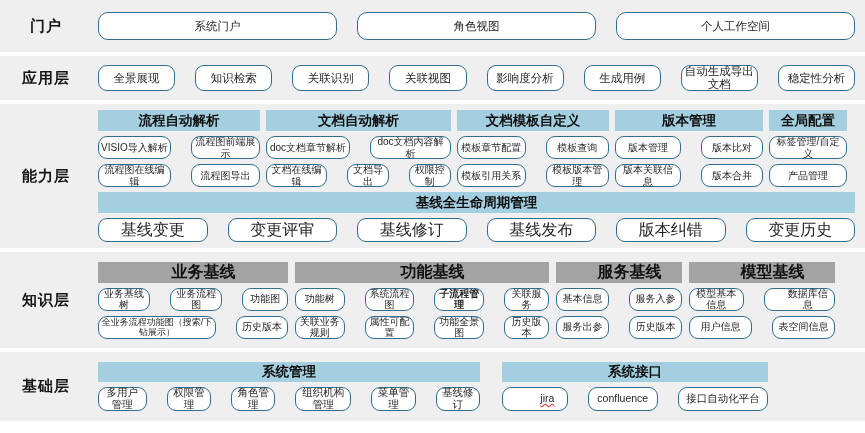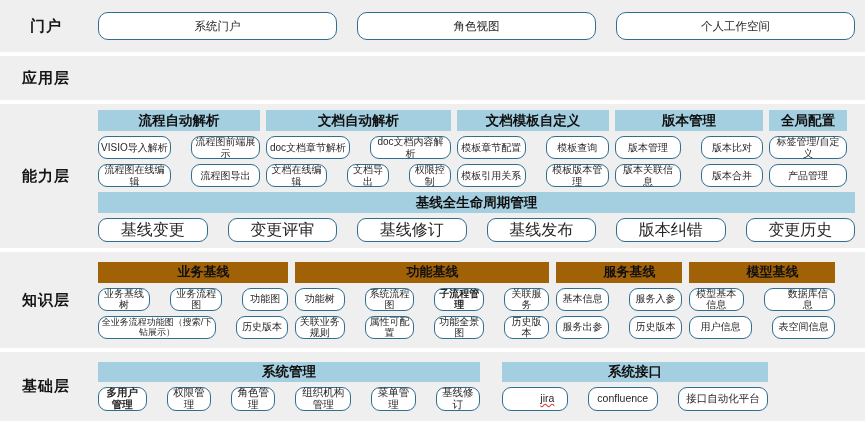--- a/index.html
+++ b/index.html
@@ -95,21 +95,21 @@
     background: #a4cfe0;
     color: #101010;
     font-weight: bold;
     font-size: 13.5px;
     height: 21px;
     display: flex;
     align-items: center;
     justify-content: center;
     box-sizing: border-box;
   }
-  .ghead.muted { background: #a16207; font-size: 13px; padding-left: 21px; }
+  .ghead.muted { background: #a3a3a3; font-size: 16px; padding-left: 21px; }
   .ghead.wide  { background: #a4cfe0; }
 
   
   .cap-groups {
     display: flex;
     gap: 6px;
     padding-left: 6px;
   }
   .cap-group { display: flex; flex-direction: column; }
   .cap-group .ghead { margin-bottom: 5px; }
@@ -174,20 +174,32 @@
       <div class="row portal-row">
         <div class="pill">系统门户</div>
         <div class="pill">角色视图</div>
         <div class="pill">个人工作空间</div>
       </div>
     </div>
   </div>
 
   <div class="layer" style="height:44px;">
     <div class="layer-label">应用层</div>
+    <div class="layer-body">
+      <div class="row app-row">
+        <div class="pill">全景展现</div>
+        <div class="pill">知识检索</div>
+        <div class="pill">关联识别</div>
+        <div class="pill">关联视图</div>
+        <div class="pill">影响度分析</div>
+        <div class="pill">生成用例</div>
+        <div class="pill">自动生成导出文档</div>
+        <div class="pill">稳定性分析</div>
+      </div>
+    </div>
   </div>
 
   <div class="layer" style="height:144px;">
     <div class="layer-label">能力层</div>
     <div class="layer-body">
 
       <div class="cap-groups">
 
         <div class="cap-group" style="width:162px;">
           <div class="ghead">流程自动解析</div>
@@ -328,21 +340,21 @@
   </div>
 
   <div class="layer" style="height:69px;">
     <div class="layer-label">基础层</div>
     <div class="layer-body">
       <div class="base-groups">
 
         <div class="base-group" style="width:382px;">
           <div class="ghead">系统管理</div>
           <div class="row">
-            <div class="pill" style="width:63px;font-weight:bold;">多用户管理</div>
+            <div class="pill" style="width:63px;">多用户管理</div>
             <div class="pill" style="width:57px;">权限管理</div>
             <div class="pill" style="width:57px;">角色管理</div>
             <div class="pill" style="width:73px;">组织机构管理</div>
             <div class="pill" style="width:57px;">菜单管理</div>
             <div class="pill" style="width:57px;">基线修订</div>
           </div>
         </div>
 
         <div class="base-group" style="width:266px;">
           <div class="ghead">系统接口</div>

